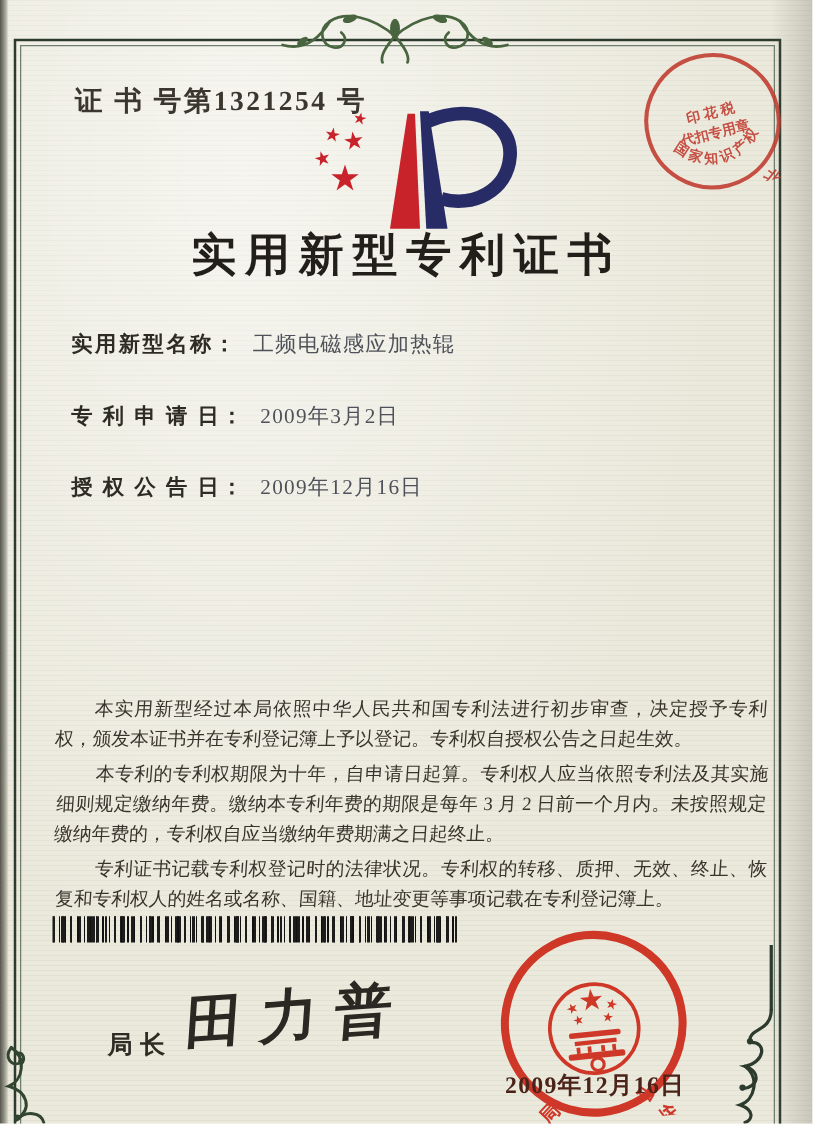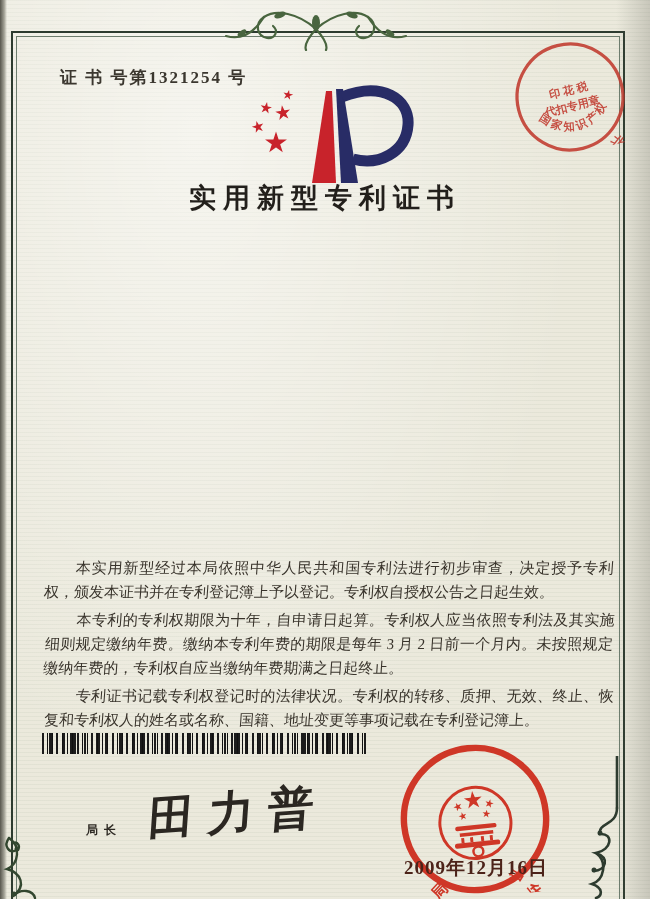--- a/index.html
+++ b/index.html
@@ -13,49 +13,49 @@
   .edge-left{position:absolute;left:0;top:0;width:7px;height:100%;
     background:linear-gradient(90deg,#57564d,#a3a296 60%,rgba(0,0,0,0));}
   .edge-right{position:absolute;right:0;top:0;width:34px;height:100%;
     background:linear-gradient(90deg,rgba(0,0,0,0),rgba(110,110,100,.28));}
   .frame{position:absolute;left:11px;top:31px;width:610px;height:880px;
     border:2px solid #2d3b2f;outline:1px solid #6d7d6e;outline-offset:-6px;}
   .ornament-top{position:absolute;left:218px;top:5px;width:196px;height:46px;}
   .flourish-bl{position:absolute;left:1px;top:836px;width:52px;height:63px;}
   .flourish-br{position:absolute;left:584px;top:756px;width:40px;height:143px;}
 
-  .cert-no{position:absolute;left:60px;top:66px;font-size:17px;letter-spacing:2px;
+  .cert-no{position:absolute;left:60px;top:66px;font-size:22px;letter-spacing:2px;
     color:#3b372f;font-weight:600;}
 
   .tax-stamp{position:absolute;left:513px;top:40px;width:114px;height:114px;
     transform:rotate(-14deg);opacity:.88;}
 
   .logo{position:absolute;left:246px;top:85px;width:172px;height:102px;}
 
   .title{position:absolute;left:0;top:180px;width:650px;text-align:center;
-    font-size:27px;font-weight:bold;color:#221f1b;letter-spacing:7px;}
+    font-size:36px;font-weight:bold;color:#221f1b;letter-spacing:7px;}
 
   .fields{position:absolute;left:57px;top:264px;width:540px;}
   .field-row{margin-bottom:34px;font-size:17px;white-space:nowrap;}
   .field-label{color:#2e2b25;font-weight:600;letter-spacing:2px;}
   .field-value{color:#4e5159;margin-left:8px;letter-spacing:1px;}
 
   .paragraphs{position:absolute;left:45px;top:556px;width:568px;
     font-size:15px;line-height:24px;color:#38332b;text-align:justify;}
   .paragraphs p{margin:0 0 4px 0;text-indent:2em;transform:skewX(-4deg);}
 
   .barcode{position:absolute;left:42px;top:733px;width:324px;height:21px;
     background-image:
       repeating-linear-gradient(90deg,#1c1c1c 0 2px,rgba(0,0,0,0) 2px 7px),
       repeating-linear-gradient(90deg,#111 0 1px,rgba(0,0,0,0) 1px 5px),
       repeating-linear-gradient(90deg,rgba(0,0,0,0) 0 8px,#1c1c1c 8px 11px,rgba(0,0,0,0) 11px 23px);
   }
 
   .sign-row{position:absolute;left:86px;top:786px;width:300px;height:90px;}
-  .sign-title{position:absolute;left:0;top:36px;font-size:12px;letter-spacing:6px;color:#2f2b25;font-weight:600;}
+  .sign-title{position:absolute;left:0;top:36px;font-size:20px;letter-spacing:6px;color:#2f2b25;font-weight:600;}
   .sign-name{position:absolute;left:62px;top:-4px;font-size:46px;font-weight:bold;color:#2b2722;
     letter-spacing:14px;transform:rotate(-4deg) skewX(-8deg);white-space:nowrap;}
 
   .seal{position:absolute;left:396px;top:740px;width:158px;height:158px;transform:rotate(-6deg);opacity:.93;}
   .seal-date{position:absolute;left:398px;top:855px;width:156px;text-align:center;
     font-size:19px;font-weight:bold;color:#4c2319;letter-spacing:1px;}
 </style>
 </head>
 <body>
 
@@ -113,20 +113,32 @@
       <use href="#star" transform="translate(12,42) scale(0.62) rotate(-15)"></use>
       <use href="#star" transform="translate(20,23) scale(0.60) rotate(10)"></use>
       <use href="#star" transform="translate(37,28) scale(0.78) rotate(-8)"></use>
       <use href="#star" transform="translate(42,10) scale(0.52) rotate(12)"></use>
     </g>
   </svg>
 
   <div class="title">实用新型专利证书</div>
 
   <div class="fields">
+    <div class="field-row">
+      <span class="field-label">实用新型名称：</span>
+      <span class="field-value">工频电磁感应加热辊</span>
+    </div>
+    <div class="field-row">
+      <span class="field-label">专 利 申 请 日：</span>
+      <span class="field-value">2009年3月2日</span>
+    </div>
+    <div class="field-row">
+      <span class="field-label">授 权 公 告 日：</span>
+      <span class="field-value">2009年12月16日</span>
+    </div>
   </div>
 
   <div class="paragraphs">
     <p>本实用新型经过本局依照中华人民共和国专利法进行初步审查，决定授予专利权，颁发本证书并在专利登记簿上予以登记。专利权自授权公告之日起生效。</p>
     <p>本专利的专利权期限为十年，自申请日起算。专利权人应当依照专利法及其实施细则规定缴纳年费。缴纳本专利年费的期限是每年 3 月 2 日前一个月内。未按照规定缴纳年费的，专利权自应当缴纳年费期满之日起终止。</p>
     <p>专利证书记载专利权登记时的法律状况。专利权的转移、质押、无效、终止、恢复和专利权人的姓名或名称、国籍、地址变更等事项记载在专利登记簿上。</p>
   </div>
 
   <div class="barcode"></div>
 

